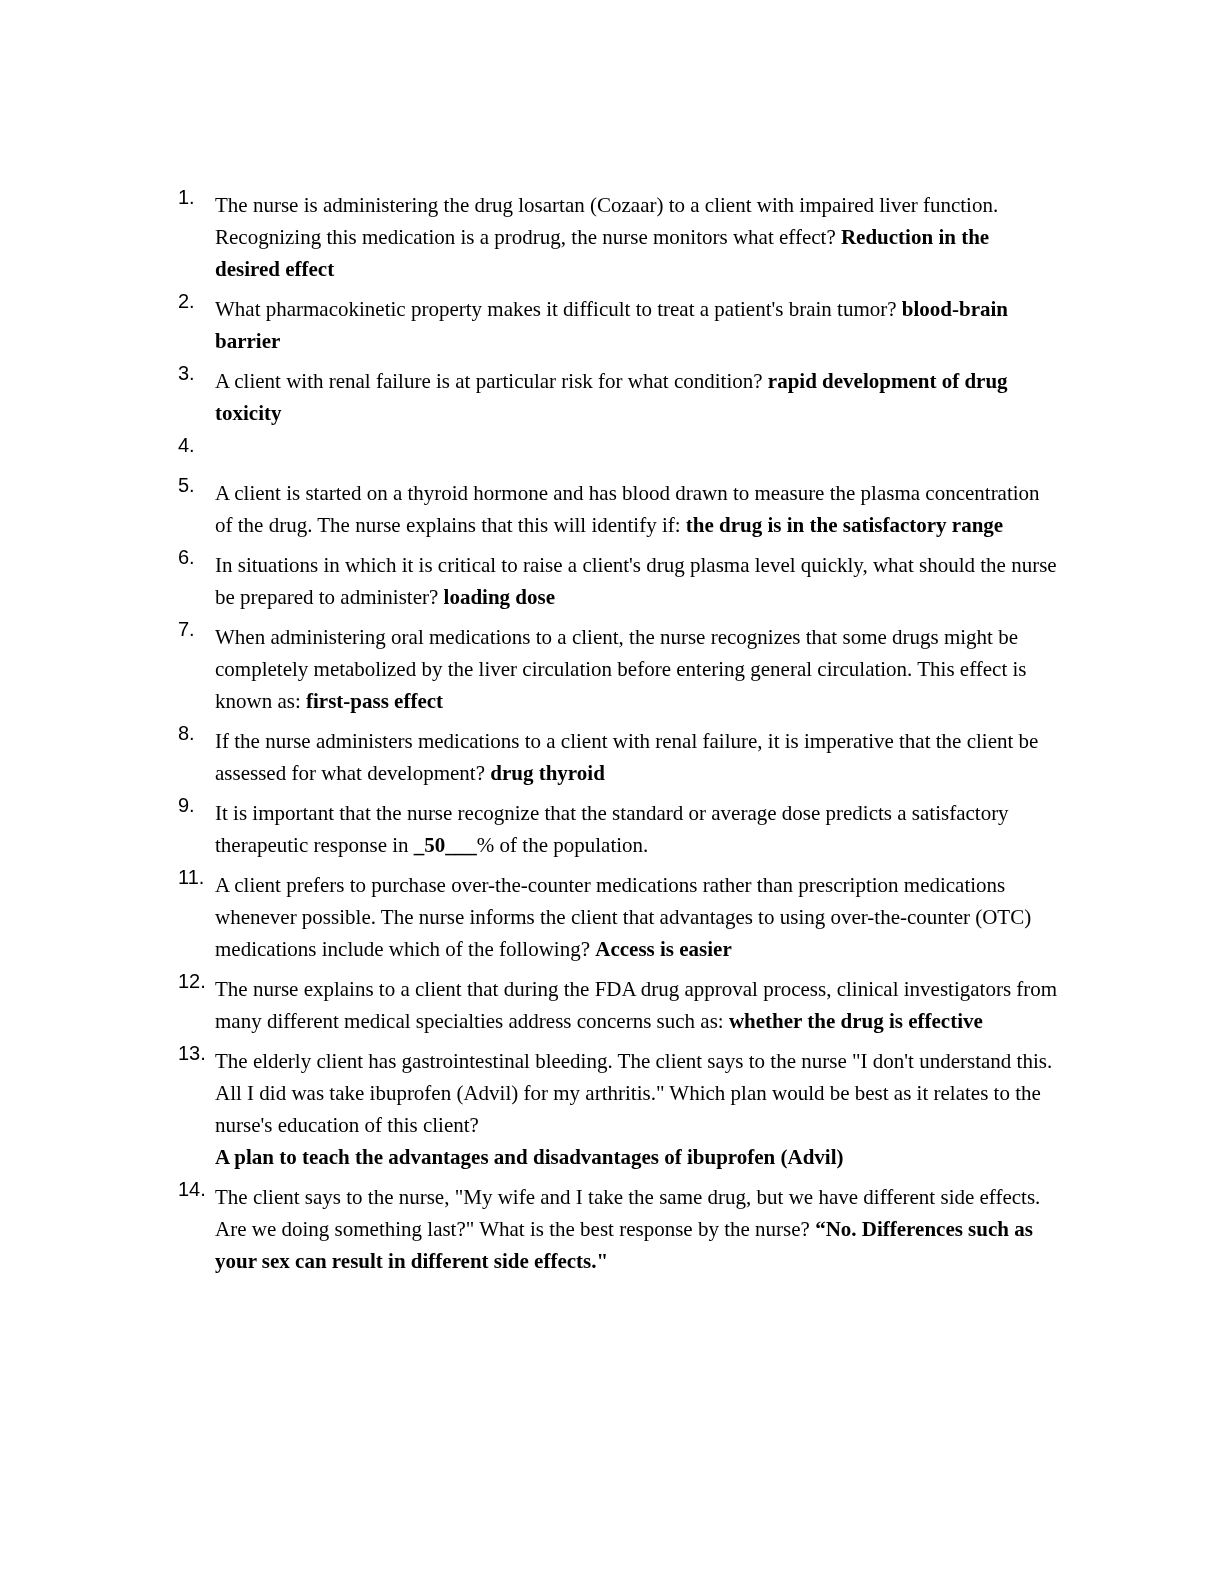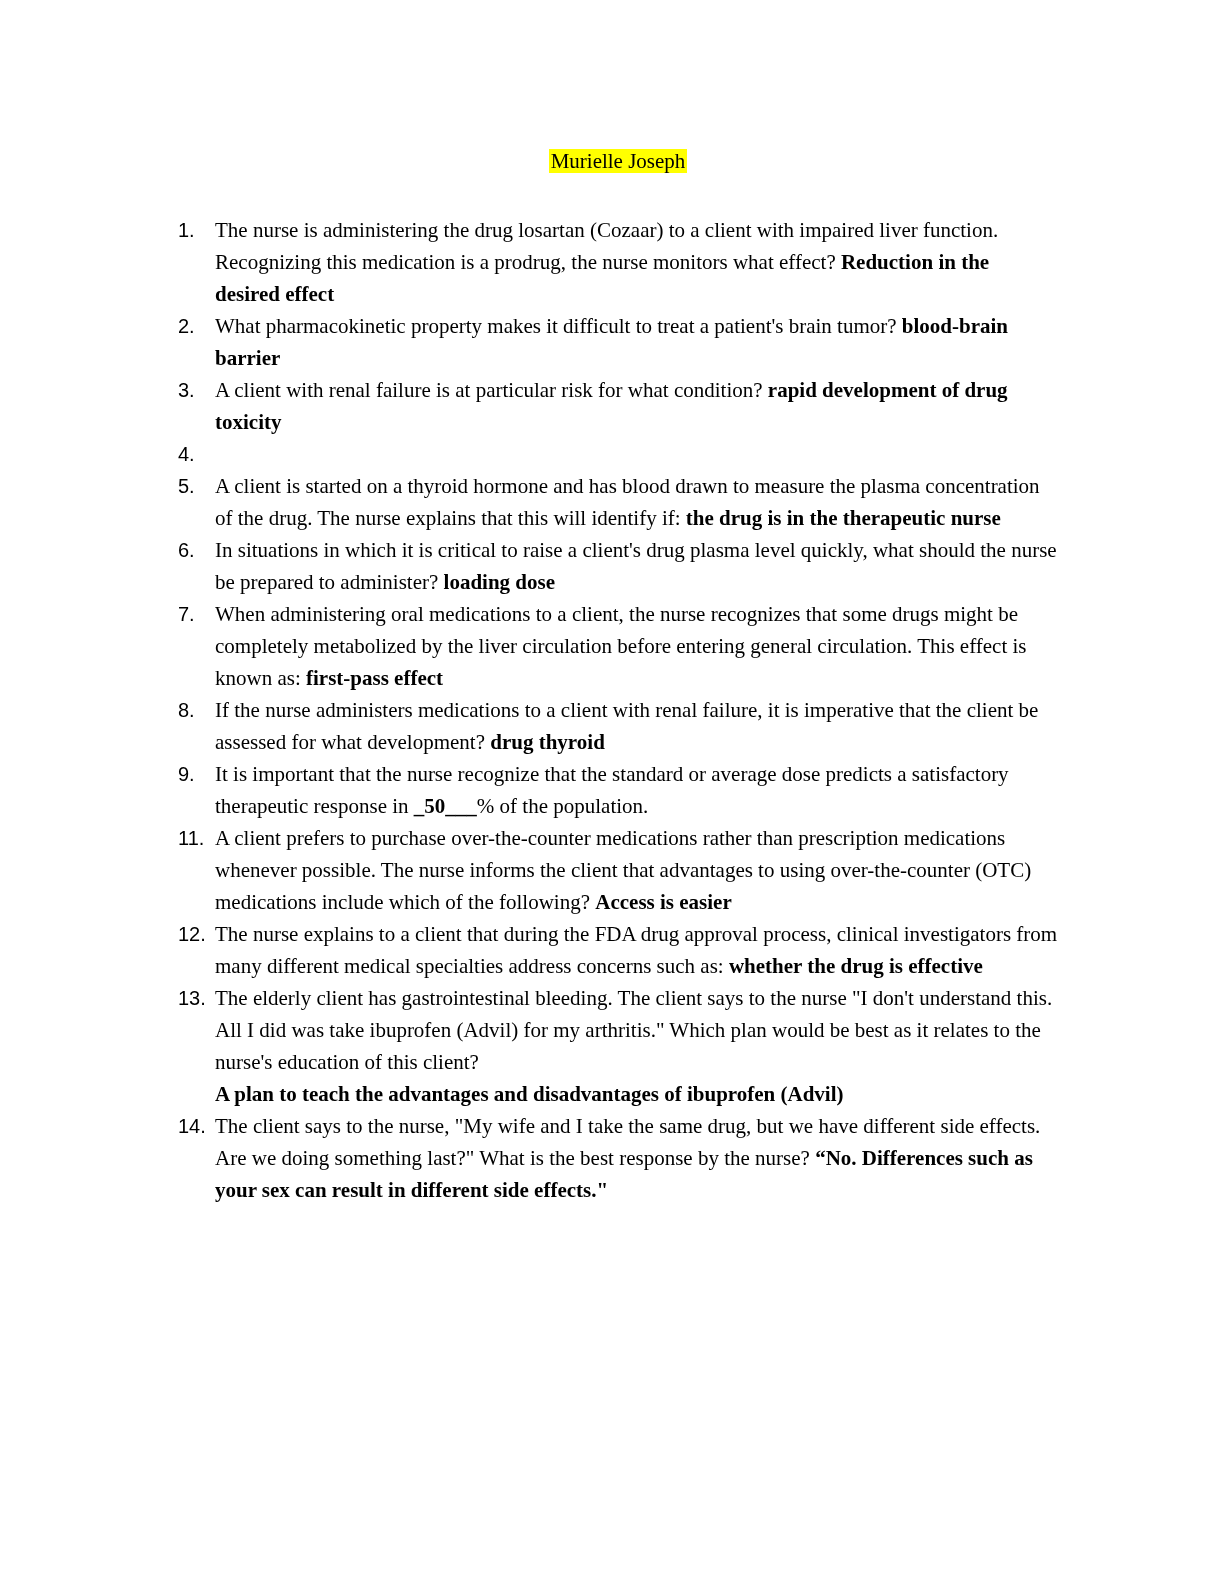--- a/index.html
+++ b/index.html
@@ -35,52 +35,50 @@
   }
   .question-number {
     flex: 0 0 37px;
     font-family: "Liberation Sans", sans-serif;
     font-size: 20px;
     line-height: 32px;
   }
   .question-body {
     flex: 1 1 auto;
     min-width: 0;
+    margin-top: 8px;
   }
   .bold { font-weight: 700; }
 </style>
 </head>
 <body>
 
 <div class="page">
   <div class="doc-header">
-    <div class="title-line">
-      <span class="highlight">Murielle Joseph</span>
-    </div>
   </div>
   <div class="question-list" id="question-list">
       <div class="question-item">
         <span class="question-number">1.</span>
         <span class="question-body"><span class="plain">The nurse is administering the drug losartan (Cozaar) to a client with impaired liver function. Recognizing this medication is a prodrug, the nurse monitors what effect? </span><span class="bold">Reduction in the desired effect</span></span>
       </div>
       <div class="question-item">
         <span class="question-number">2.</span>
         <span class="question-body"><span class="plain">What pharmacokinetic property makes it difficult to treat a patient's brain tumor? </span><span class="bold">blood-brain barrier</span></span>
       </div>
       <div class="question-item">
         <span class="question-number">3.</span>
         <span class="question-body"><span class="plain">A client with renal failure is at particular risk for what condition? </span><span class="bold">rapid development of drug toxicity</span></span>
       </div>
       <div class="question-item">
         <span class="question-number">4.</span>
         <span class="question-body"><br></span>
       </div>
       <div class="question-item">
         <span class="question-number">5.</span>
-        <span class="question-body"><span class="plain">A client is started on a thyroid hormone and has blood drawn to measure the plasma concentration of the drug. The nurse explains that this will identify if: </span><span class="bold">the drug is in the therapeutic nurse</span></span>
+        <span class="question-body"><span class="plain">A client is started on a thyroid hormone and has blood drawn to measure the plasma concentration of the drug. The nurse explains that this will identify if: </span><span class="bold">the drug is in the satisfactory range</span></span>
       </div>
       <div class="question-item">
         <span class="question-number">6.</span>
         <span class="question-body"><span class="plain">In situations in which it is critical to raise a client's drug plasma level quickly, what should the nurse be prepared to administer? </span><span class="bold">loading dose</span></span>
       </div>
       <div class="question-item">
         <span class="question-number">7.</span>
         <span class="question-body"><span class="plain">When administering oral medications to a client, the nurse recognizes that some drugs might be completely metabolized by the liver circulation before entering general circulation. This effect is known as: </span><span class="bold">first-pass effect</span></span>
       </div>
       <div class="question-item">

